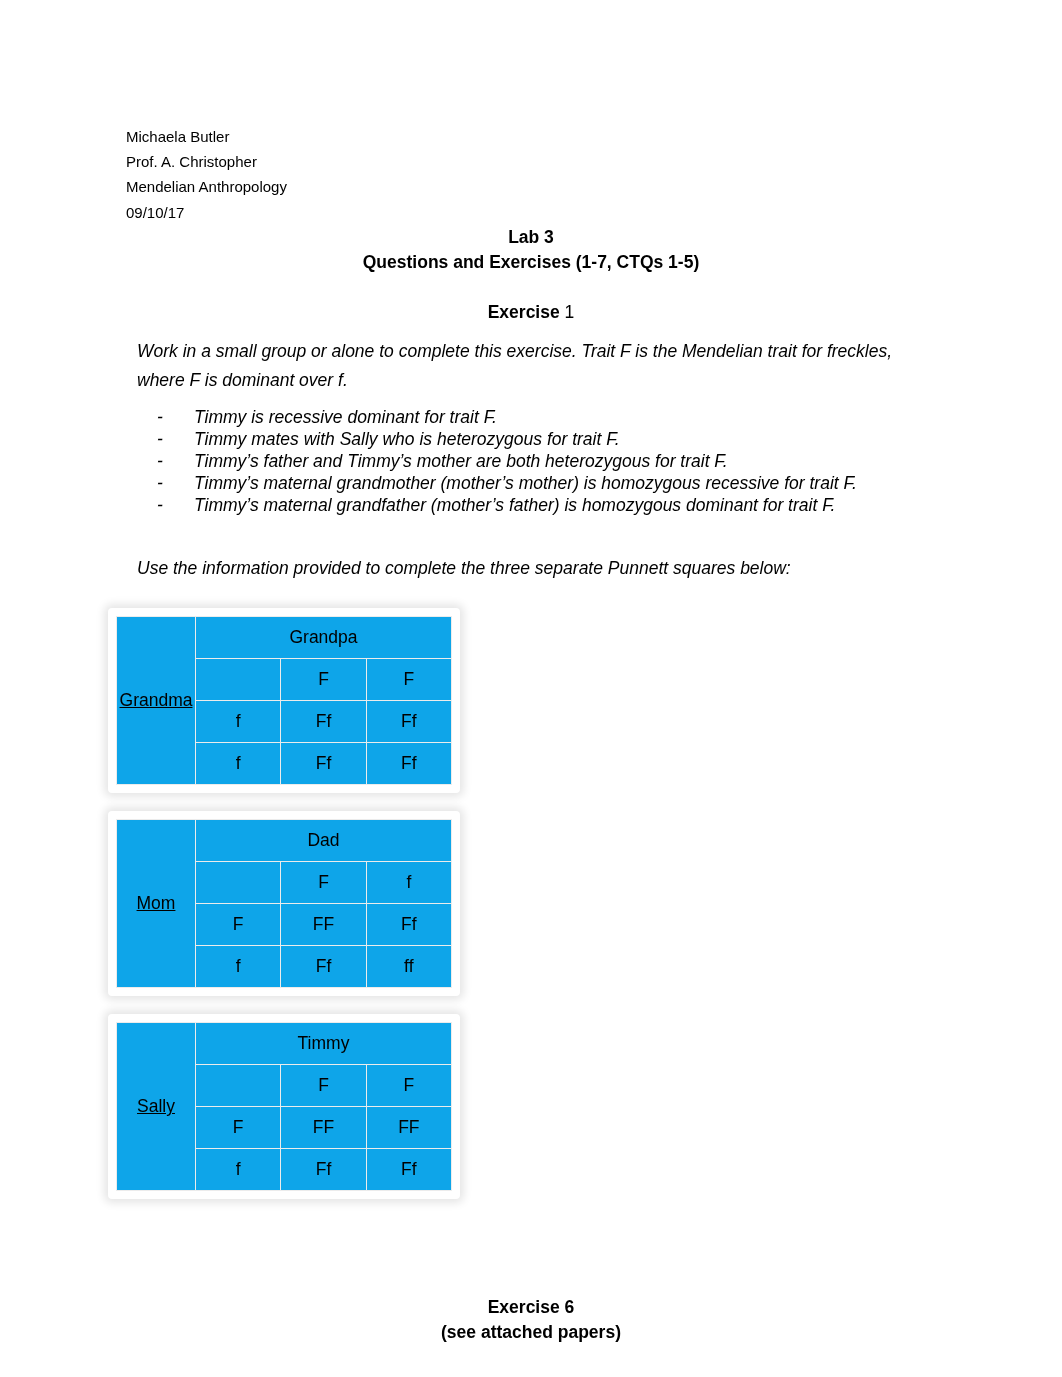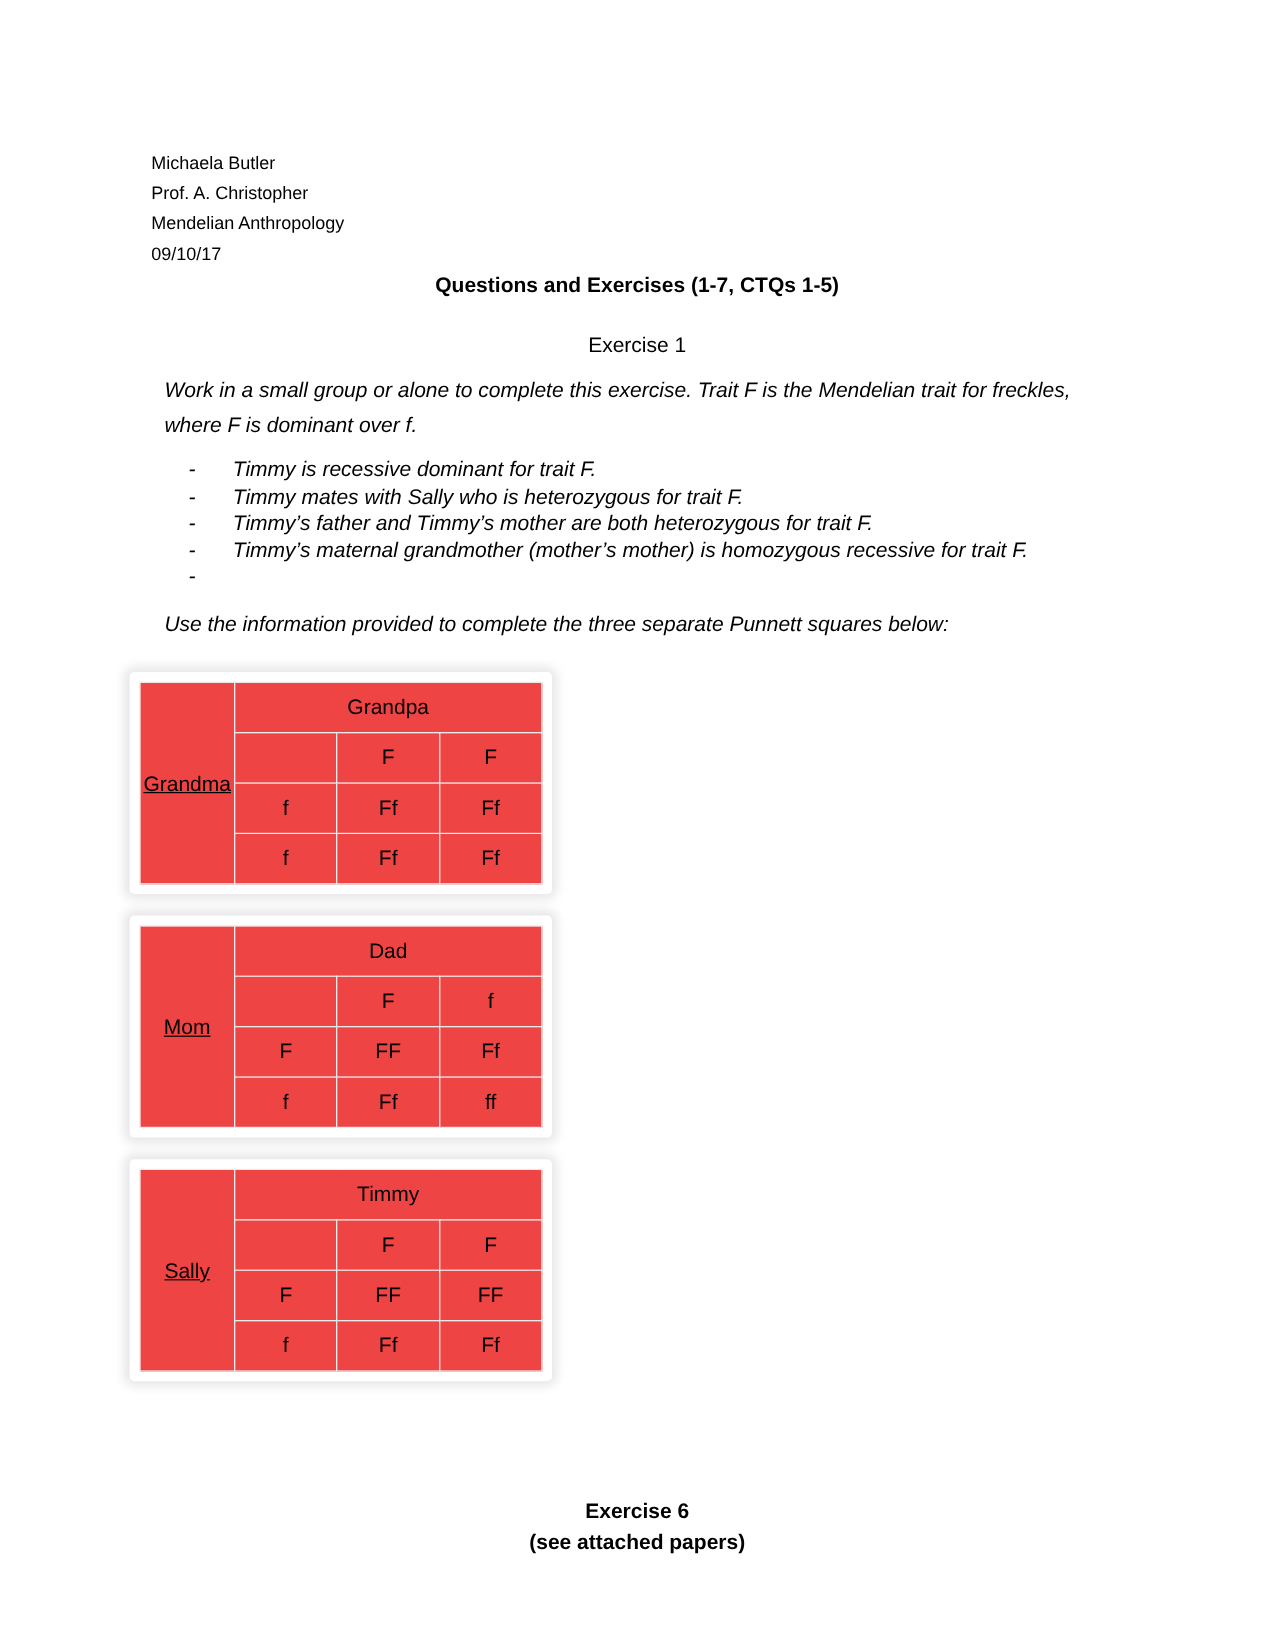--- a/index.html
+++ b/index.html
@@ -46,21 +46,21 @@
   }
   .spacer-line {
     height: 25.2px;
   }
   .exercise-heading {
     text-align: center;
     font-size: 17.5px;
     line-height: 25.2px;
   }
   .exercise-heading .bold {
-    font-weight: normal;
+    font-weight: bold;
   }
   .exercise-heading .plain {
     font-weight: normal;
   }
 
   
   .body-italic {
     font-style: italic;
     font-size: 17.5px;
     line-height: 29px;
@@ -119,21 +119,21 @@
     border-collapse: collapse;
     width: 336px;
     table-layout: fixed;
   }
   table.punnett td {
     border: 1px solid #ececec;
     font-size: 17.5px;
     text-align: center;
     vertical-align: middle;
     height: 41px;
-    background: #ef4444;
+    background: #0ea5e9;
     padding: 0;
   }
   td.parent-left {
     width: 78px;
     text-align: left;
     vertical-align: top;
     padding: 2px 4px 0 14px;
     line-height: 22px;
     border-right: 1px solid #e4e4e4;
     text-decoration: underline;
@@ -173,20 +173,21 @@
 <div class="page">
   <div class="content">
 
     <div>
       <div class="meta-line">Michaela Butler</div>
       <div class="meta-line">Prof. A. Christopher</div>
       <div class="meta-line">Mendelian Anthropology</div>
       <div class="meta-line">09/10/17</div>
     </div>
 
+    <div class="doc-title">Lab 3</div>
     <div class="doc-title">Questions and Exercises (1-7, CTQs 1-5)</div>
 
     <div class="spacer-line"></div>
 
     <div class="exercise-heading">
       <span class="bold">Exercise</span><span class="plain">&nbsp;</span><span class="plain">1</span>
     </div>
 
     <p class="body-italic">Work in a small group or alone to complete this exercise. Trait F is the Mendelian trait for freckles, where F is dominant over f.</p>
 
@@ -202,20 +203,21 @@
       <li class="bullet-item">
         <span class="dash">-</span>
         <span>Timmy’s father and Timmy’s mother are both heterozygous for trait F.</span>
       </li>
       <li class="bullet-item">
         <span class="dash">-</span>
         <span>Timmy’s maternal grandmother (mother’s mother) is homozygous recessive for trait F.</span>
       </li>
       <li class="bullet-item">
         <span class="dash">-</span>
+        <span>Timmy’s maternal grandfather (mother’s father) is homozygous dominant for trait F.</span>
       </li>
     </ul>
 
     <div class="gap-after-list"></div>
 
     <p class="body-italic">Use the information provided to complete the three separate Punnett squares below:</p>
 
     <div class="gap-before-tables"></div>
 
     <div class="punnett-wrap">

